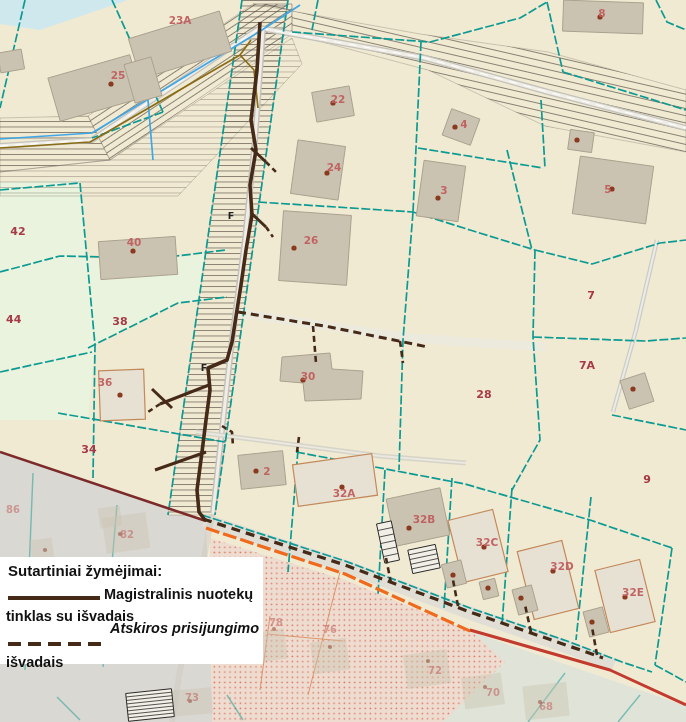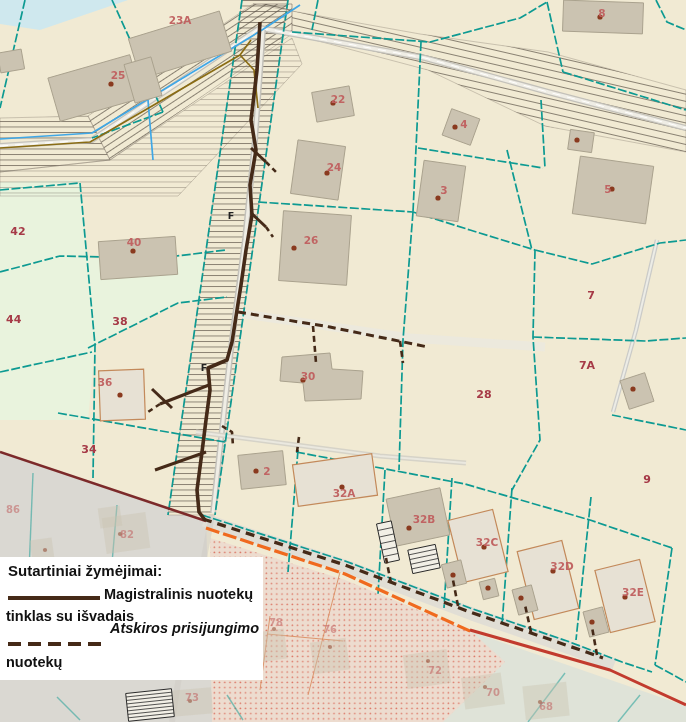--- a/index.html
+++ b/index.html
@@ -1,20 +1,20 @@
 <!DOCTYPE html>
 <html style="--sewer: #452a18;"><head>
 <meta charset="utf-8">
 <style>
   html,body{margin:0;padding:0;background:#fff;}
   .stage{position:relative;width:686px;height:722px;overflow:hidden;
          box-shadow:inset 0 0 0 1px #9a9a9a;background:#f9a8d4;
          font-family:"Liberation Sans",sans-serif;}
   #map-svg{position:absolute;left:0;top:0;width:686px;height:722px;}
-  .legend{position:absolute;left:0;top:557px;width:263px;height:123px;background:#fff;
+  .legend{position:absolute;left:0;top:557px;width:263px;height:107px;background:#fff;
           font-weight:bold;z-index:5;}
   .legend-title{position:absolute;left:8px;top:5px;font-size:15px;}
   .sample{position:absolute;height:4px;}
   .sample.solid{left:8px;top:39px;width:92px;background:var(--sewer,#452a18);}
   .sample.dashed{left:8px;top:85px;width:98px;
      background:repeating-linear-gradient(90deg,var(--sewer,#452a18) 0 13px,transparent 13px 20px);}
   .lt{position:absolute;font-size:14.5px;white-space:nowrap;}
   .l1a{left:104px;top:29px;} .l1b{left:6px;top:51px;}
   .l2a{left:110px;top:63px;font-style:italic;} .l2b{left:6px;top:97px;}
 </style>
@@ -283,15 +283,15 @@
       </g>
     </svg>
 
   <div class="legend" style="color: rgb(17, 17, 17);">
     <div class="legend-title">Sutartiniai žymėjimai:</div>
     <div class="sample solid"></div>
     <div class="lt l1a">Magistralinis nuotekų</div>
     <div class="lt l1b">tinklas su išvadais</div>
     <div class="sample dashed"></div>
     <div class="lt l2a">Atskiros prisijungimo</div>
-    <div class="lt l2b">nuotekų</div>
+    <div class="lt l2b">išvadais</div>
   </div>
 </div>
 
 </body></html>

